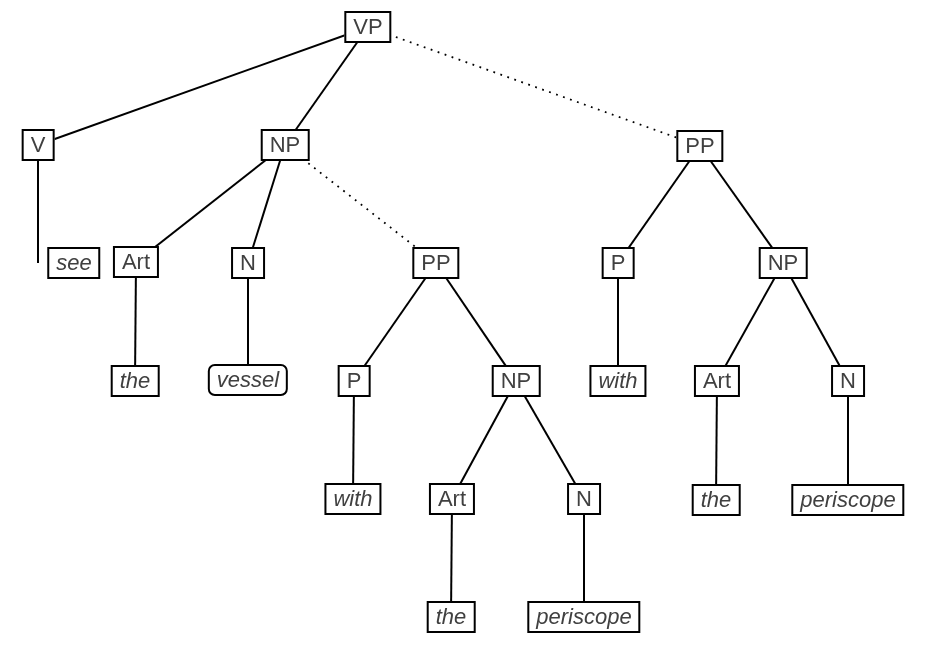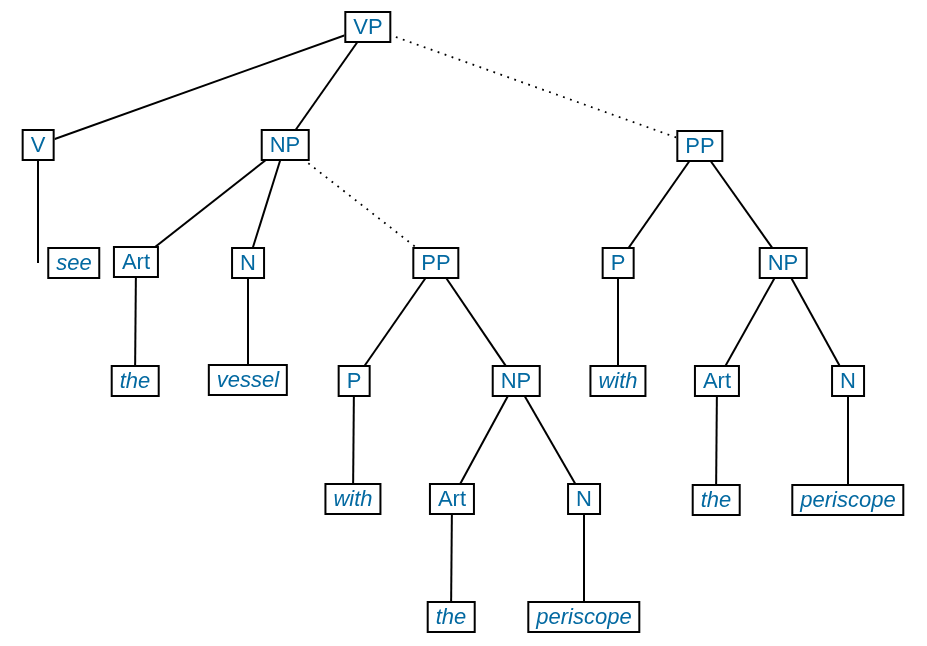--- a/index.html
+++ b/index.html
@@ -28,21 +28,21 @@
   }
   .edge.dotted {
     stroke-width: 1.8;
     stroke-dasharray: 1.8 5.6;
   }
   .node {
     position: absolute;
     transform: translate(-50%, -50%);
     background: #ffffff;
     border: 2px solid #000000;
-    color: #0369a1;
+    color: #404040;
     font-size: 22px;
     line-height: 26px;
     padding: 1px 7px;
     white-space: nowrap;
     text-align: center;
     box-sizing: border-box;
   }
   .node.terminal {
     font-style: italic;
   }
@@ -80,21 +80,21 @@
     <div class="node nonterminal" style="left: 38px; top: 145px;">V</div>
     <div class="node nonterminal" style="left: 285px; top: 145px;">NP</div>
     <div class="node nonterminal" style="left: 700px; top: 146px;">PP</div>
     <div class="node terminal" style="left: 38px; top: 263px; margin-left: 36px;">see</div>
     <div class="node nonterminal" style="left: 136px; top: 262px;">Art</div>
     <div class="node nonterminal" style="left: 248px; top: 263px;">N</div>
     <div class="node nonterminal" style="left: 436px; top: 263px;">PP</div>
     <div class="node nonterminal" style="left: 618px; top: 263px;">P</div>
     <div class="node nonterminal" style="left: 783px; top: 263px;">NP</div>
     <div class="node terminal" style="left: 135px; top: 381px;">the</div>
-    <div class="node terminal" style="left: 248px; top: 380px;">vessel</div>
+    <div class="node terminal" style="left: 248px; top: 380px; border-radius: 7px;">vessel</div>
     <div class="node nonterminal" style="left: 354px; top: 381px;">P</div>
     <div class="node nonterminal" style="left: 516px; top: 381px;">NP</div>
     <div class="node terminal" style="left: 618px; top: 381px;">with</div>
     <div class="node nonterminal" style="left: 717px; top: 381px;">Art</div>
     <div class="node nonterminal" style="left: 848px; top: 381px;">N</div>
     <div class="node terminal" style="left: 353px; top: 499px;">with</div>
     <div class="node nonterminal" style="left: 452px; top: 499px;">Art</div>
     <div class="node nonterminal" style="left: 584px; top: 499px;">N</div>
     <div class="node terminal" style="left: 716px; top: 500px;">the</div>
     <div class="node terminal" style="left: 848px; top: 500px;">periscope</div>

